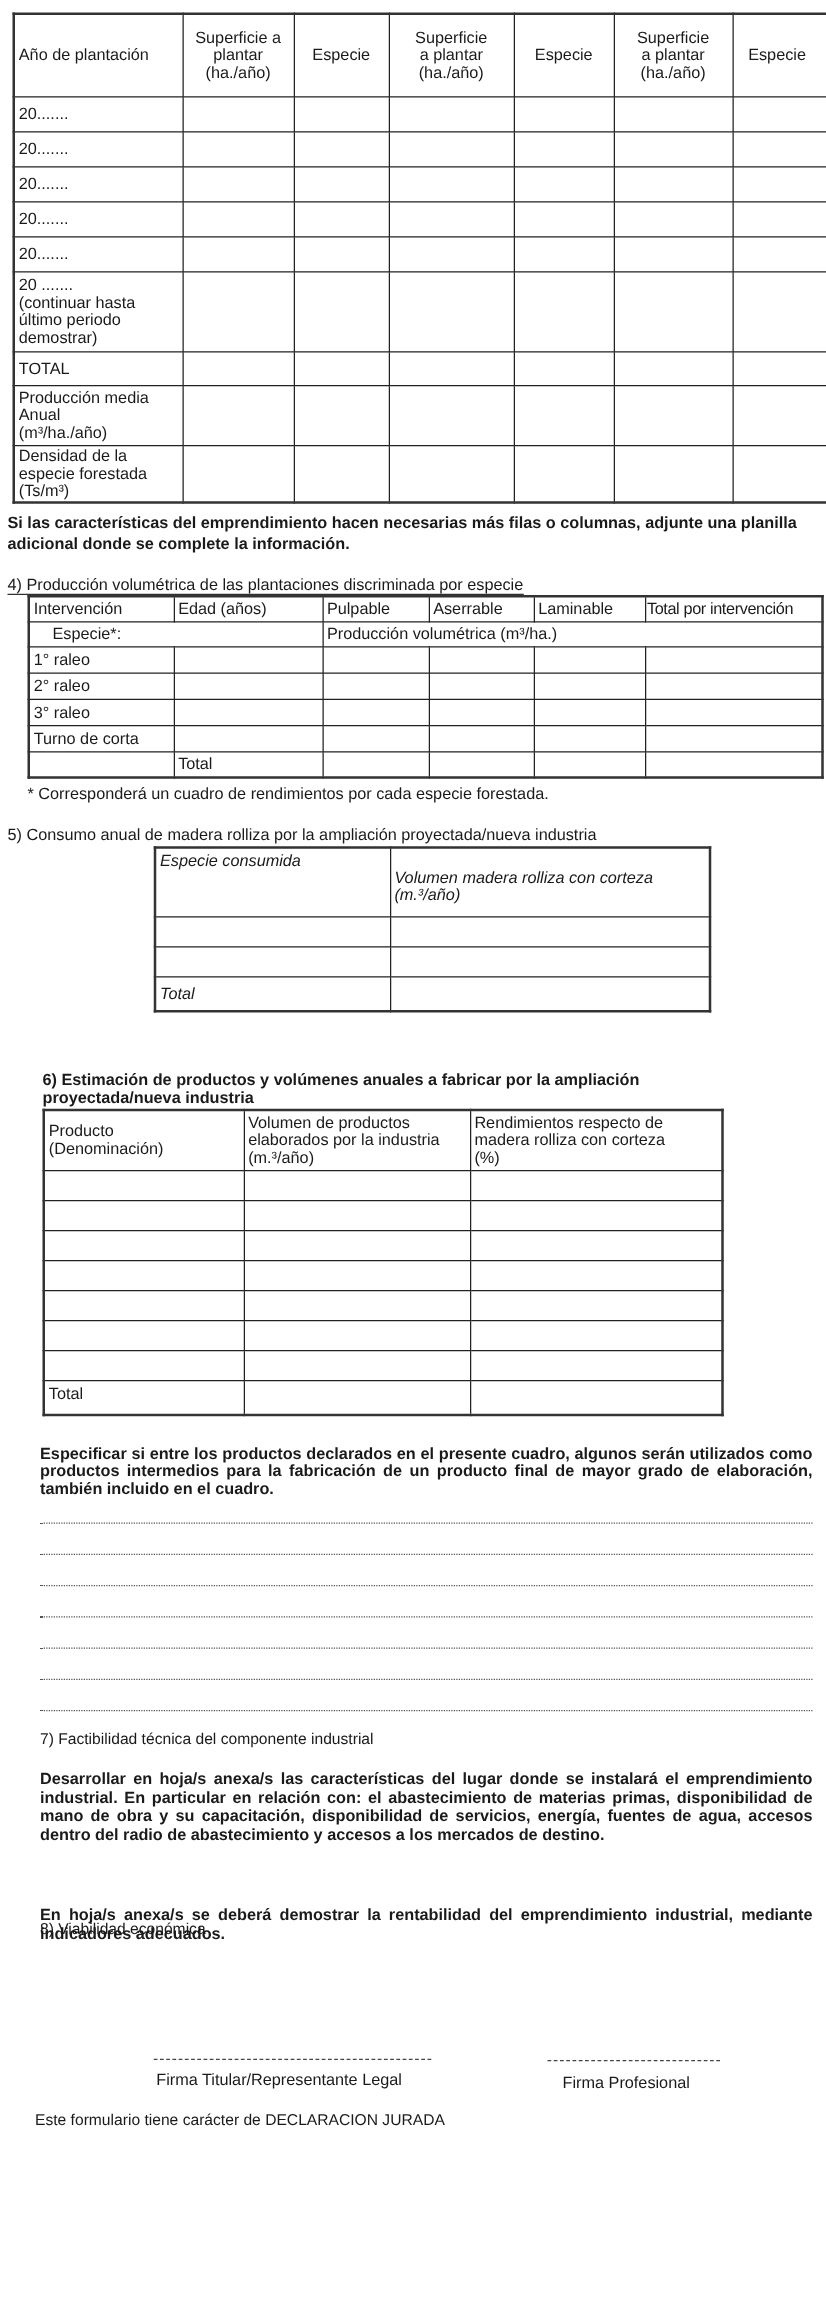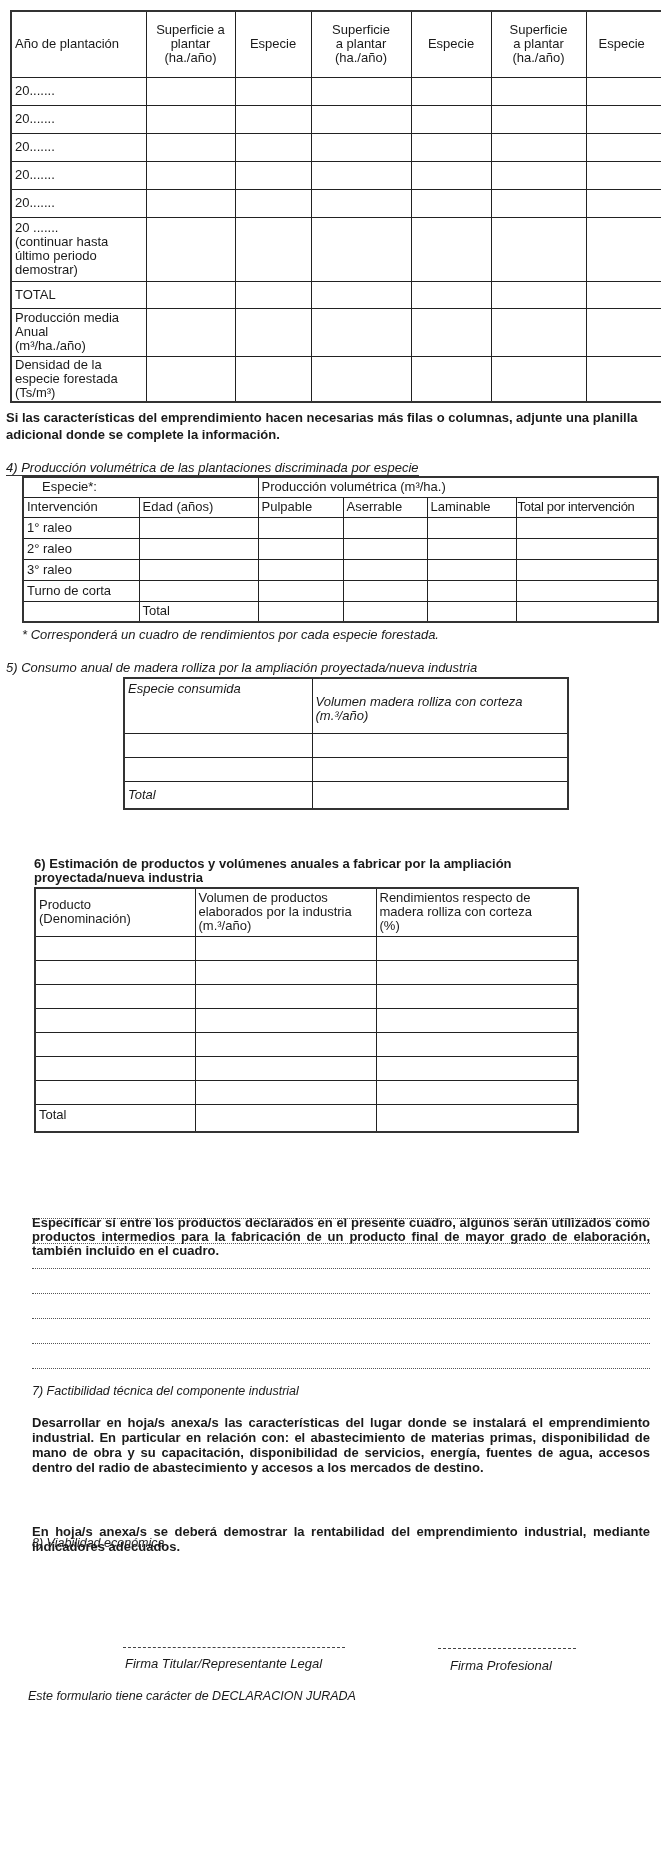--- a/index.html
+++ b/index.html
@@ -1,18 +1,18 @@
 <!DOCTYPE html>
 <html><head>
 <meta charset="utf-8">
 <style>
   html, body { margin:0; padding:0; background:#fff; }
   body { width:661px; height:1859px; position:relative; overflow:hidden;
          font-family:"Liberation Sans", sans-serif; color:#1a1a1a; font-size:13px; }
-  .abs { position:absolute;font-style:italic; }
+  .abs { position:absolute; }
   table { border-collapse:collapse; position:absolute; table-layout:fixed; }
   td, th { border:1px solid #222; padding:0 3px; font-weight:normal; vertical-align:middle; line-height:14px; font-size:13px; }
   .c { }
   .l { text-align:left; }
   .outer { border:2px solid #333; }
   p.txt { margin:0; position:absolute; font-size:13px; line-height:15px; text-align:justify;font-weight:bold; }
   .dots { position:absolute; left:32px; width:618px; height:0; border-bottom:1px dotted #555; }
   .sigline { position:absolute; height:0; border-bottom:1px dashed #444; }
 </style>
 </head>
@@ -154,30 +154,30 @@
   <colgroup>
     <col style="width:116px">
       <col style="width:119px">
       <col style="width:85px">
       <col style="width:84px">
       <col style="width:89px">
       <col style="width:142px">
   </colgroup>
   <tbody>
       <tr style="height:20px">
-    <td colspan="2" style="padding-left:18px">Especie*:</td>
-    <td colspan="4" class="c">Producción volumétrica (m³/ha.)</td>
-  </tr>
-  <tr style="height:20px">
     <td class="c">Intervención</td>
     <td class="c">Edad (años)</td>
     <td class="c">Pulpable</td>
     <td class="c">Aserrable</td>
     <td class="c">Laminable</td>
     <td class="l" style="padding:0 1px; white-space:nowrap; letter-spacing:-0.3px;">Total por intervención</td>
+  </tr>
+  <tr style="height:20px">
+    <td colspan="2" style="padding-left:18px">Especie*:</td>
+    <td colspan="4" class="c">Producción volumétrica (m³/ha.)</td>
   </tr>
   <tr style="height:21px">
         <td>1° raleo</td>
         <td></td>
         <td></td>
         <td></td>
         <td></td>
         <td></td>
       </tr>
   <tr style="height:21px">
@@ -305,21 +305,21 @@
         <td></td>
       </tr>
   <tr style="height:28px">
         <td style="vertical-align:top; padding-top:3px;">Total</td>
         <td></td>
         <td></td>
       </tr>
 </tbody>
   </table>
 
-<p class="txt" style="left:32px; top:1216px; width:618px; line-height:14px;">Especificar si entre los productos declarados en el presente cuadro, algunos serán utilizados como productos intermedios para la fabricación de un producto final de mayor grado de elaboración, también incluido en el cuadro.</p>
+<p class="txt" style="left:32px; top:1156px; width:618px; line-height:14px;">Especificar si entre los productos declarados en el presente cuadro, algunos serán utilizados como productos intermedios para la fabricación de un producto final de mayor grado de elaboración, también incluido en el cuadro.</p>
 
 <div class="dots" style="top:1218px;"></div>
 <div class="dots" style="top:1243px;"></div>
 <div class="dots" style="top:1268px;"></div>
 <div class="dots" style="top:1293px;"></div>
 <div class="dots" style="top:1318px;"></div>
 <div class="dots" style="top:1343px;"></div>
 <div class="dots" style="top:1368px;"></div>
 
 <div class="abs" style="left:32px; top:1384px; font-size:12.5px;">7) Factibilidad técnica del componente industrial</div>

